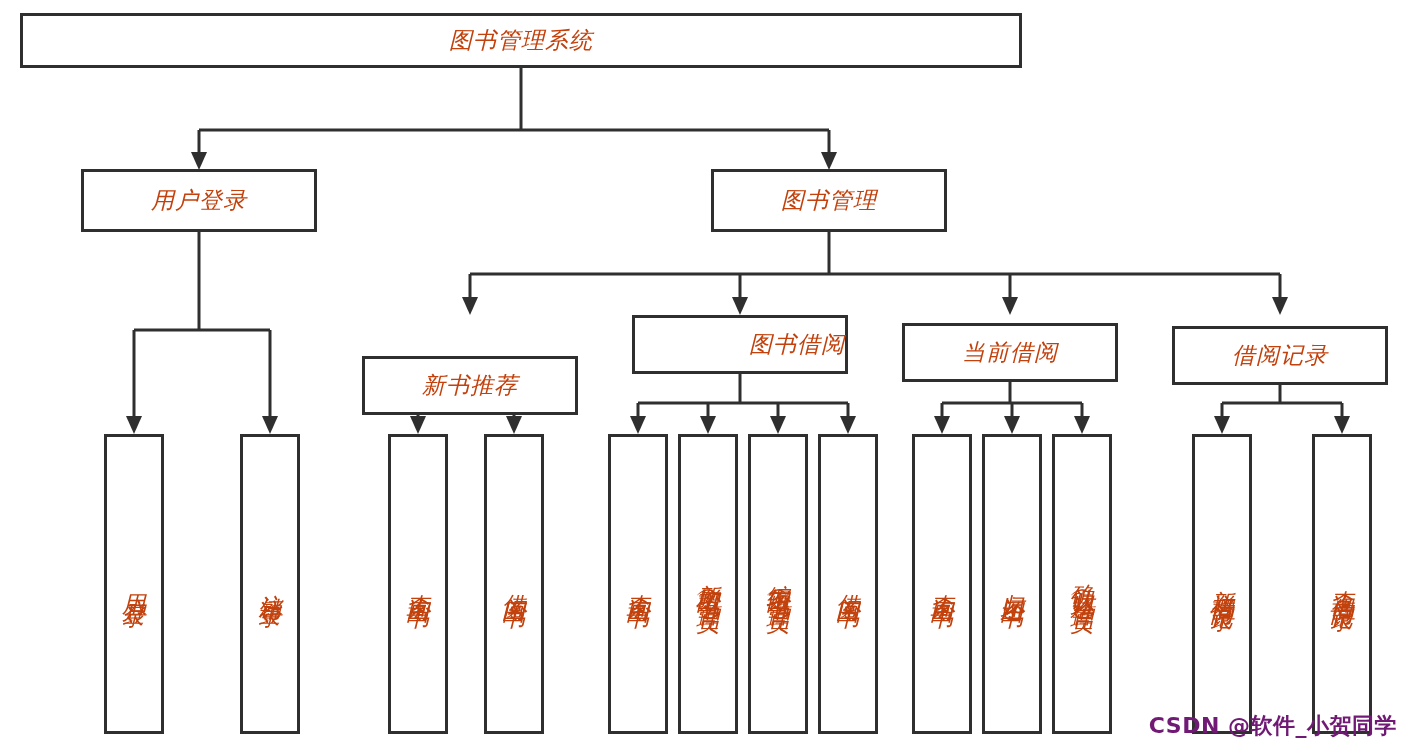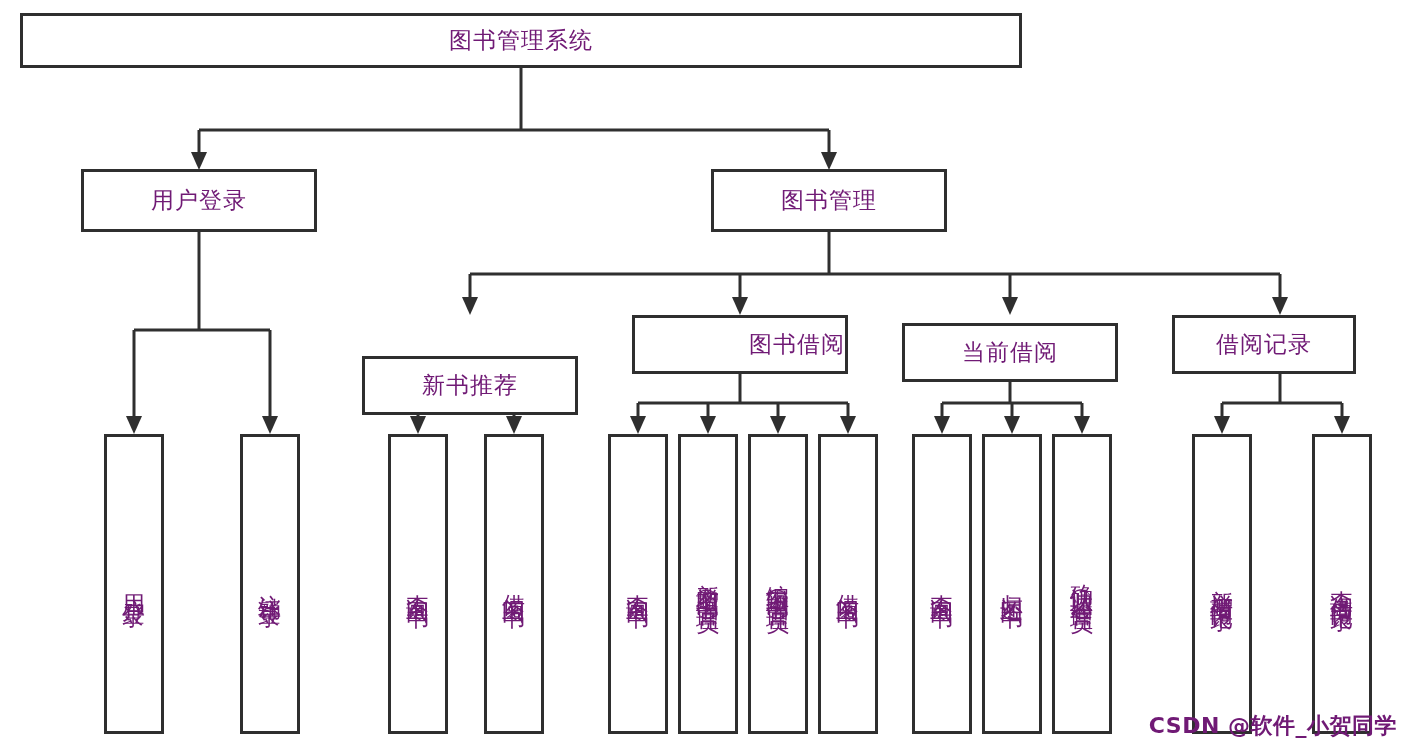--- a/index.html
+++ b/index.html
@@ -19,21 +19,22 @@
     overflow: hidden;
   }
   .node {
     position: absolute;
     box-sizing: border-box;
     background: #ffffff;
     border: 3px solid #2f2f2f;
     display: flex;
     align-items: center;
     justify-content: center;
-    color: #701a75;
+    color: #c2410c;
+    font-style: italic;
   }
   .node.horizontal {
     writing-mode: horizontal-tb;
     font-size: 23px;
     letter-spacing: 1px;
   }
   .node.vertical {
     writing-mode: vertical-rl;
     text-orientation: upright;
     font-size: 23px;
@@ -174,21 +175,21 @@
   </div>
 
   <div class="node horizontal" style="left:632px; top:315px; width:216px; height:59px;justify-content:flex-end;">
     <span class="node-label">图书借阅</span>
   </div>
 
   <div class="node horizontal" style="left:902px; top:323px; width:216px; height:59px;">
     <span class="node-label">当前借阅</span>
   </div>
 
-  <div class="node horizontal" style="left:1172px; top:315px; width:184px; height:59px;">
+  <div class="node horizontal" style="left:1172px; top:326px; width:216px; height:59px;">
     <span class="node-label">借阅记录</span>
   </div>
 
   <div class="node vertical" style="left:104px; top:434px; width:60px; height:300px;">
     <span class="node-label">用户登录</span>
   </div>
 
   <div class="node vertical" style="left:240px; top:434px; width:60px; height:300px;">
     <span class="node-label">注销登录</span>
   </div>

